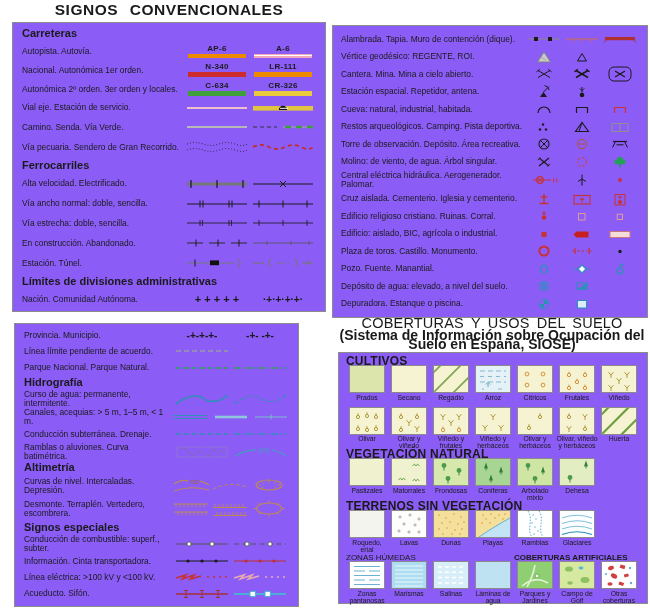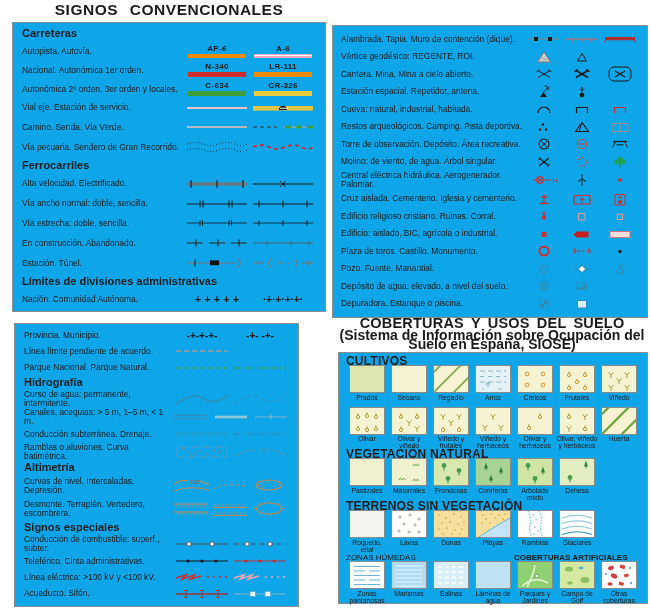--- a/index.html
+++ b/index.html
@@ -2,29 +2,29 @@
 <html><head>
 <meta charset="utf-8">
 <style>
   html,body{margin:0;padding:0;}
   body{
     width:650px;height:608px;position:relative;background:#ffffff;
     font-family:"Liberation Sans",sans-serif;color:#1a1a1a;overflow:hidden;
   }
   .main-title{position:absolute;left:12px;top:1px;width:314px;text-align:center;
     font-size:15.5px;font-weight:bold;letter-spacing:.5px;word-spacing:7px;}
-  .panel{position:absolute;border:1.6px solid #8C8C8C;box-sizing:border-box;background:#0ea5e9;}
+  .panel{position:absolute;border:1.6px solid #8C8C8C;box-sizing:border-box;background:#8b5cf6;}
   #panelA{left:12px;top:22px;width:314px;height:290px;padding:4px 9px;
     display:flex;flex-direction:column;justify-content:space-between;}
   #panelB{left:332px;top:25px;width:316px;height:293px;padding:5px 8px;
     display:flex;flex-direction:column;justify-content:space-between;}
   #panelC{left:14px;top:323px;width:285px;height:284px;padding:4px 9px;
     display:flex;flex-direction:column;justify-content:space-between;}
   .cob-head{position:absolute;left:336px;top:316px;width:312px;text-align:center;}
-  .cob-title{font-size:14.5px;font-weight:bold;letter-spacing:.2px;word-spacing:3px;line-height:15px;}
+  .cob-title{font-size:14.5px;font-weight:normal;letter-spacing:.2px;word-spacing:3px;line-height:15px;}
   .cob-sub{font-size:14px;font-weight:bold;line-height:9px;}
   #panelD{left:338px;top:352px;width:310px;height:252px;padding:3px 7px;
     display:flex;flex-direction:column;justify-content:space-between;}
   .sec{font-weight:bold;font-size:11px;line-height:13px;}
   .row{display:flex;align-items:center;min-height:15px;}
   .lbl{flex:1;font-size:8.4px;line-height:9px;padding-right:2px;}
   .cellA{width:66px;display:flex;align-items:center;justify-content:center;}
   .cellB{width:38px;display:flex;align-items:center;justify-content:center;}
   .cellC{display:flex;align-items:center;justify-content:center;}
   .shield{display:flex;flex-direction:column;align-items:center;width:100%;}
@@ -789,21 +789,21 @@
       </span>
       <span class="cellC" style="width: 58px;">
         <svg width="56" height="16" viewBox="0 0 56 16">
           <line x1="2" y1="8" x2="54" y2="8" stroke="#555" stroke-width="1.1" stroke-dasharray="5 3.5" fill="none"></line>
           <circle cx="15" cy="8" r="2.2" fill="#fff" stroke="#555"></circle>
           <circle cx="38" cy="8" r="2.2" fill="#fff" stroke="#555"></circle>
         </svg>
       </span>
     </div>
     <div class="row">
-      <span class="lbl">Teleférico. Cinta administrativas.</span>
+      <span class="lbl">Información. Cinta transportadora.</span>
       <span class="cellC" style="width: 58px;">
         <svg width="56" height="16" viewBox="0 0 56 16">
           <line x1="2" y1="8" x2="54" y2="8" stroke="#1A1A1A" stroke-width="1.2" fill="none"></line>
           <g fill="#1A1A1A">
             <circle cx="14" cy="8" r="1.6"></circle>
             <circle cx="28" cy="8" r="1.6"></circle>
             <circle cx="42" cy="8" r="1.6"></circle>
           </g>
         </svg>
       </span>

